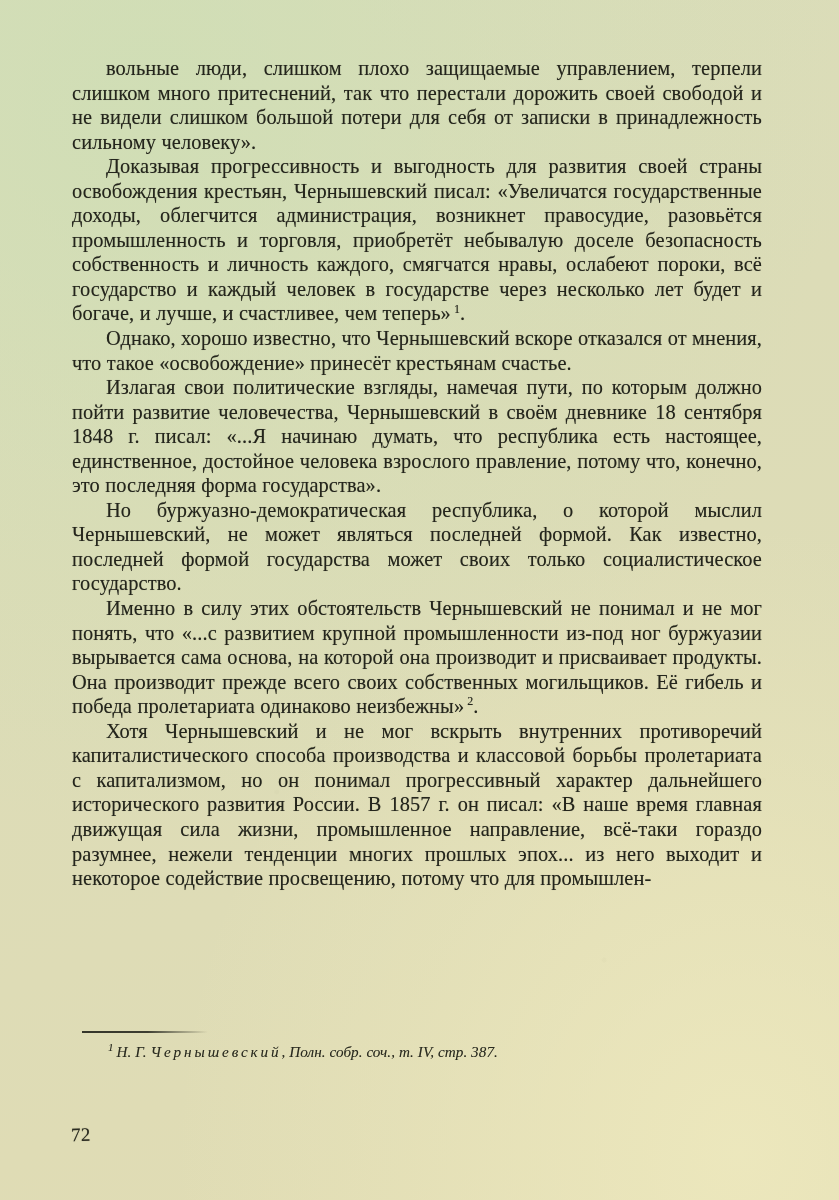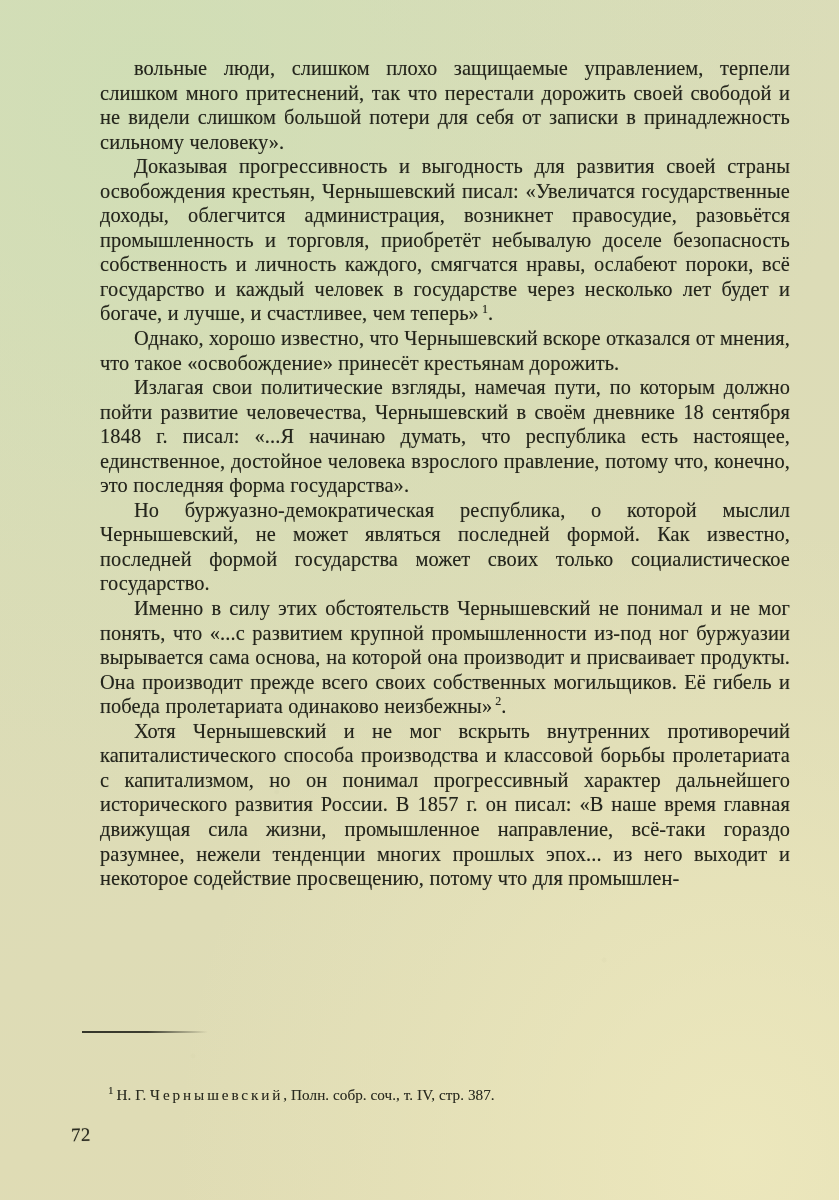--- a/index.html
+++ b/index.html
@@ -46,21 +46,21 @@
       radial-gradient(circle at 33% 66%, rgba(120,120,80,.08) 0 2px, transparent 3px),
       radial-gradient(circle at 72% 80%, rgba(120,120,80,.09) 0 2px, transparent 3px),
       radial-gradient(circle at 23% 88%, rgba(120,120,80,.07) 0 2px, transparent 3px),
       radial-gradient(circle at 48% 37%, rgba(120,120,80,.06) 0 2px, transparent 3px),
       radial-gradient(circle at 91% 65%, rgba(120,120,80,.07) 0 2px, transparent 3px);
   }
 
   
   .textblock {
     position: absolute;
-    left: 100px;
+    left: 72px;
     top: 56px;
     width: 690px;
   }
 
   p.para {
     margin: 0;
     text-indent: 34px;
     text-align: justify;
     font-size: 20.4px;
     line-height: 24.55px;
@@ -88,22 +88,23 @@
       rgba(38,39,30,.92) 0%,
       rgba(38,39,30,.88) 52%,
       rgba(38,39,30,.45) 74%,
       rgba(38,39,30,.18) 90%,
       rgba(38,39,30,0) 100%);
   }
 
   .footnotes {
     position: absolute;
     left: 82px;
-    top: 1084px;
+    top: 1041px;
     width: 692px;
+    font-style: italic;
   }
   p.fn {
     margin: 0 0 1px 0;
     text-indent: 26px;
     text-align: justify;
     font-size: 15.2px;
     line-height: 21.5px;
     color: #2a2b20;
     letter-spacing: .05px;
     text-shadow: 0 0 .6px rgba(42,43,32,.35);
@@ -134,21 +135,21 @@
 <body>
 
 <div class="page">
 
   <div class="textblock">
 
     <p class="para">вольные люди, слишком плохо защищаемые управлением, терпели слишком много притеснений, так что перестали дорожить своей свободой и не видели слишком большой потери для себя от записки в принадлежность сильному человеку».</p>
 
     <p class="para"><span>Доказывая прогрессивность и выгодность для развития своей страны освобождения крестьян, Чернышевский писал: «Увеличатся государственные доходы, облегчится администрация, возникнет правосудие, разовьётся промышленность и торговля, приобретёт небывалую доселе безопасность собственность и личность каждого, смягчатся нравы, ослабеют пороки, всё государство и каждый человек в государстве через несколько лет будет и богаче, и лучше, и счастливее, чем теперь»</span><sup class="fnref">1</sup>.</p>
 
-    <p class="para">Однако, хорошо известно, что Чернышевский вскоре отказался от мнения, что такое «освобождение» принесёт крестьянам дорожить.</p>
+    <p class="para">Однако, хорошо известно, что Чернышевский вскоре отказался от мнения, что такое «освобождение» принесёт крестьянам счастье.</p>
 
     <p class="para">Излагая свои политические взгляды, намечая пути, по которым должно пойти развитие человечества, Чернышевский в своём дневнике 18 сентября 1848 г. писал: «...Я начинаю думать, что республика есть настоящее, единственное, достойное человека взрослого правление, потому что, конечно, это последняя форма государства».</p>
 
     <p class="para">Но буржуазно-демократическая республика, о которой мыслил Чернышевский, не может являться последней формой. Как известно, последней формой государства может своих только социалистическое государство.</p>
 
 
 
     <p class="para"><span>Именно в силу этих обстоятельств Чернышевский не понимал и не мог понять, что «...с развитием крупной промышленности из-под ног буржуазии вырывается сама основа, на которой она производит и присваивает продукты. Она производит прежде всего своих собственных могильщиков. Её гибель и победа пролетариата одинаково неизбежны»</span><sup class="fnref">2</sup>.</p>
 
     <p class="para">Хотя Чернышевский и не мог вскрыть внутренних противоречий капиталистического способа производства и классовой борьбы пролетариата с капитализмом, но он понимал прогрессивный характер дальнейшего исторического развития России. В 1857 г. он писал: «В наше время главная движущая сила жизни, промышленное направление, всё-таки гораздо разумнее, нежели тенденции многих прошлых эпох... из него выходит и некоторое содействие просвещению, потому что для промышлен-</p>

